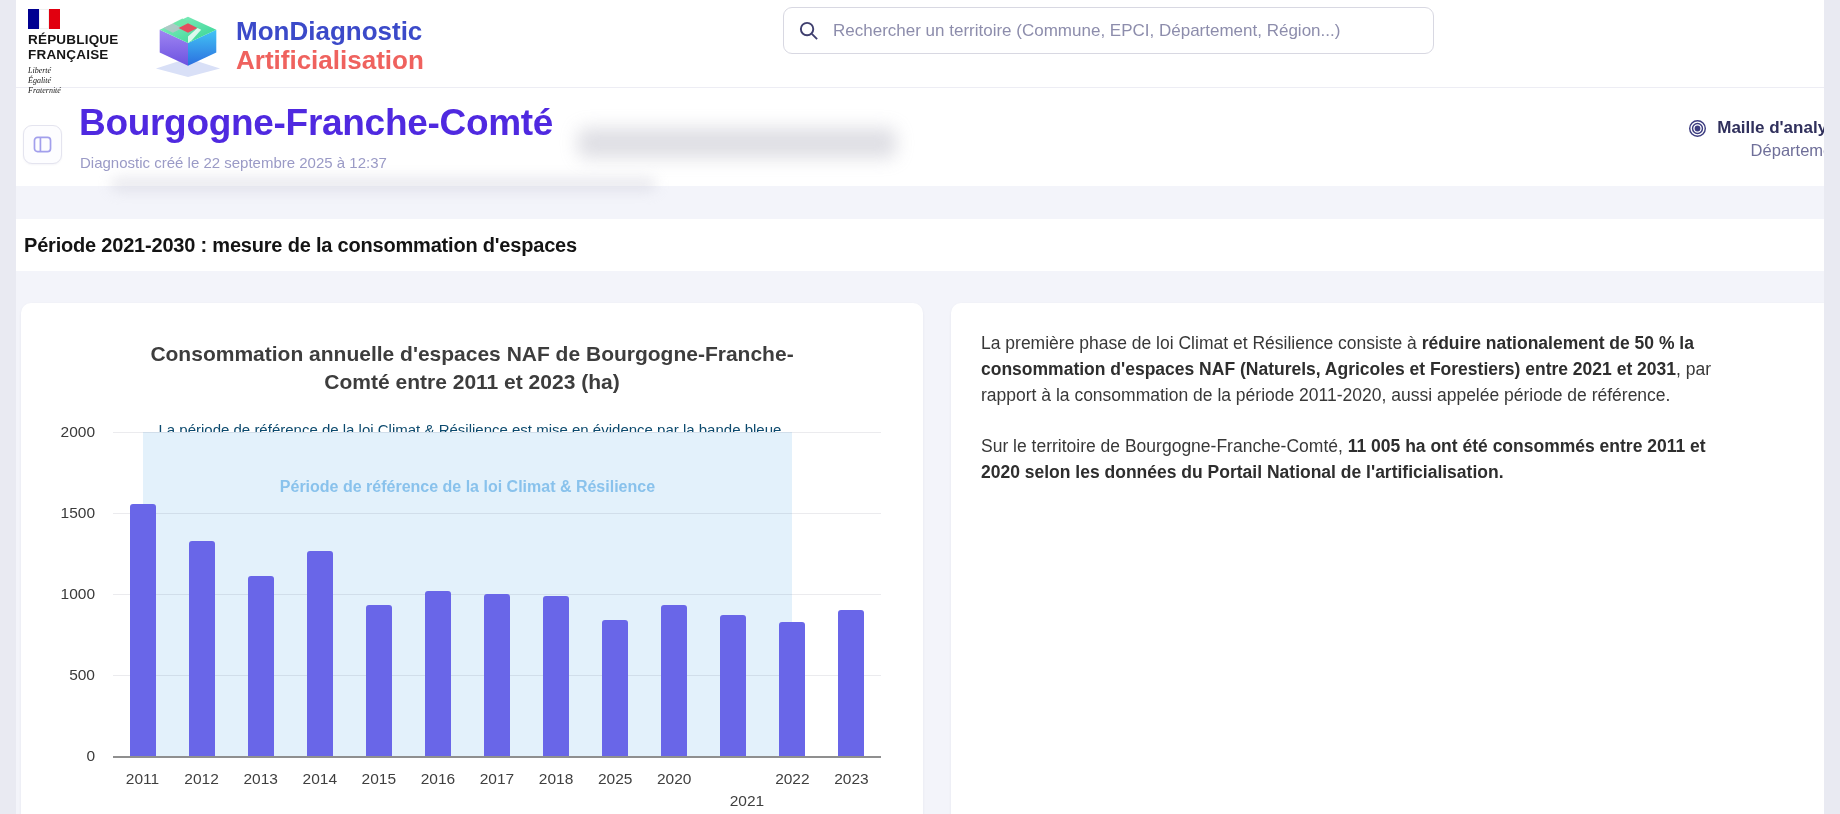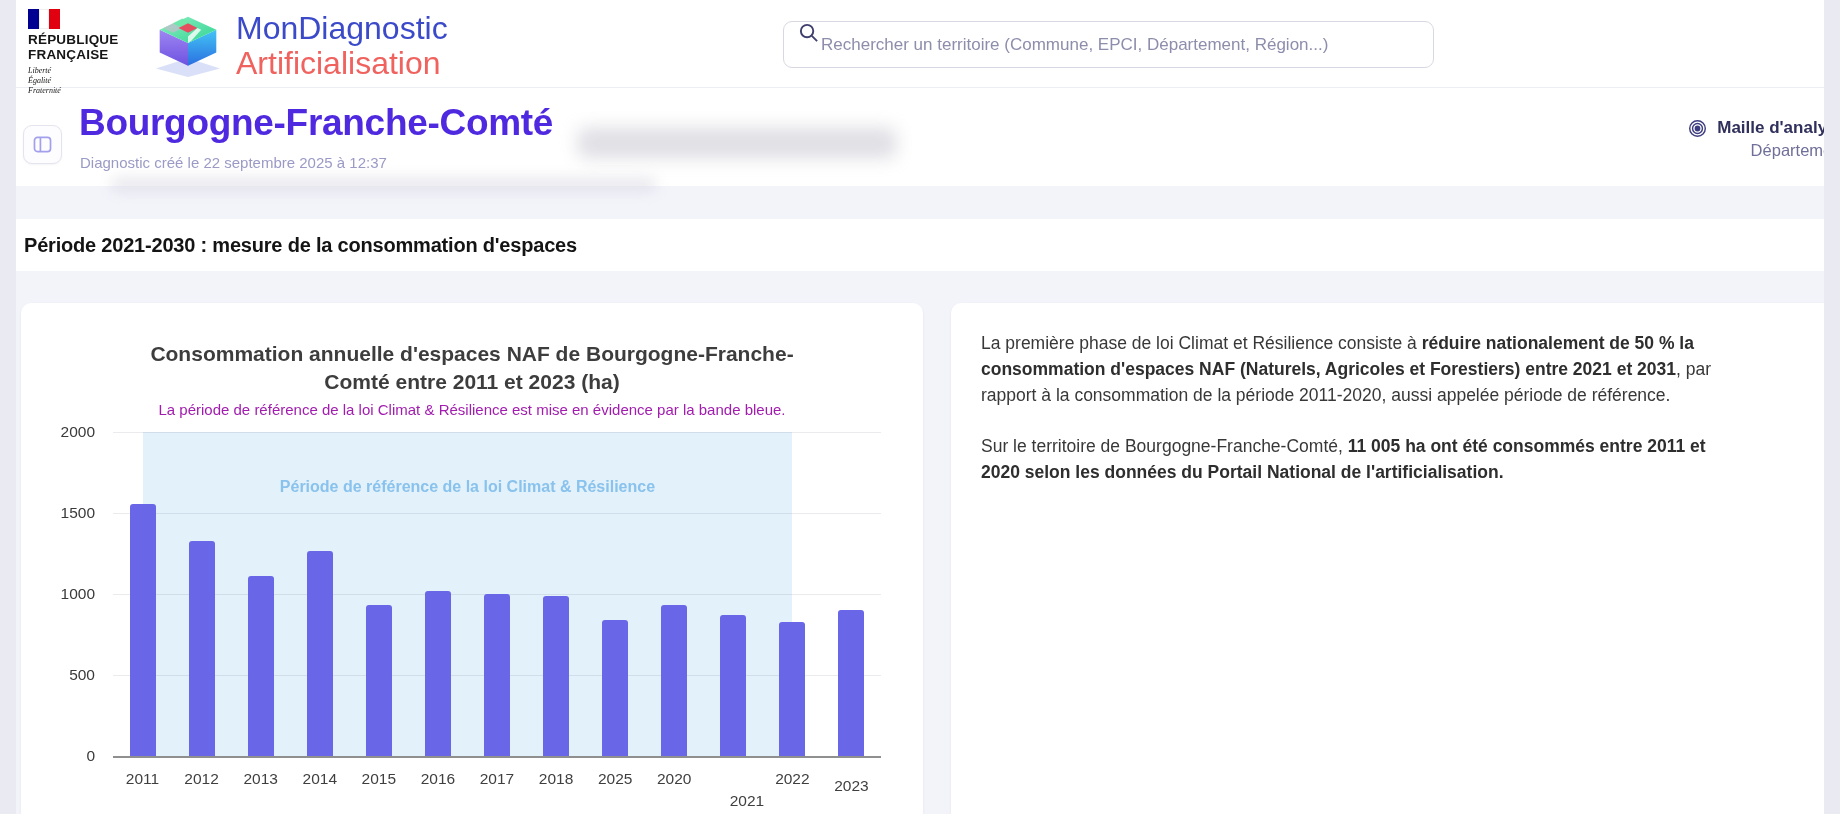--- a/index.html
+++ b/index.html
@@ -16,27 +16,27 @@
   .gov-logo { position:absolute; left:12px; top:9px; }
   .gov-flag { display:flex; width:32px; height:20px; margin-bottom:3px; }
   .gov-flag i { flex:1; }
   .gov-flag i:nth-child(1){ background:#000091; }
   .gov-flag i:nth-child(2){ background:#ffffff; box-shadow:inset 0 0 0 1px #f0f0f0; }
   .gov-flag i:nth-child(3){ background:#E1000F; }
   .gov-name { font-size:13.5px; font-weight:800; color:#161616; line-height:1.12; letter-spacing:.2px; }
   .gov-motto { margin-top:4px; font-family:"Liberation Serif", serif; font-style:italic;
     font-size:8px; color:#161616; line-height:1.25; }
   .brand { position:absolute; left:134px; top:11px; display:flex; align-items:center; gap:10px; }
-  .brand-text { font-size:32px; font-weight:400; line-height:1.1; }
+  .brand-text { font-size:26px; font-weight:700; line-height:1.1; }
   .brand-line1 { color:#3b4ac9; }
   .brand-line2 { color:#ef625e; }
 
-  .search-box { position:absolute; left:767px; top:21px; width:651px; height:47px;
+  .search-box { position:absolute; left:767px; top:7px; width:651px; height:47px;
     background:#fff; border:1px solid #d8d8e2; border-radius:9px;
-    display:flex; padding:0 14px; gap:2px; }
+    display:flex; align-items:center; padding:0 14px; gap:14px; }
   .search-box input { border:none; outline:none; flex:1; font-size:17px;
     font-family:"Liberation Sans", sans-serif; color:#3a3a5c; background:transparent; }
   .search-box input::placeholder { color:#8d8dac; }
 
   .topnav { position:absolute; right:12px; top:0; height:88px; display:flex;
     align-items:center; gap:56px; }
   .nav-link { display:flex; align-items:center; gap:8px; color:#20208f;
     font-size:17.5px; font-weight:700; cursor:pointer; text-decoration:none; }
 
   
@@ -66,21 +66,21 @@
     font-size:20px; font-weight:700; color:#141414; letter-spacing:-.2px; }
 
   
   .card { position:absolute; top:303px; background:#ffffff; border-radius:10px;
     box-shadow:0 1px 3px rgba(25,25,90,.06); }
   .chart-card { left:5px; width:902px; height:560px; }
   .info-card  { left:935px; width:901px; height:560px; padding:28px 30px; }
 
   .chart-title { margin:37px auto 0; width:690px; text-align:center;
     font-size:21px; font-weight:700; color:#3d3d3d; line-height:1.35; }
-  .chart-subtitle { margin:4px auto 0; text-align:center; font-size:15px; color:#a21caf; }
+  .chart-subtitle { margin:24px auto 0; text-align:center; font-size:15px; color:#0c4a6e; }
 
   .plot { position:absolute; left:92px; top:129px; width:768px; height:326px;
     border-bottom:2px solid #8f8f8f; }
   .gridline { position:absolute; left:0; width:100%; height:1px;
     background:rgba(60,60,90,.10); z-index:2; }
   .ref-band { position:absolute; top:0; bottom:0; z-index:1; }
   .band-label { position:absolute; top:9px; text-align:center; font-size:16px;
     font-weight:700; z-index:2;margin-top:37px; }
   .bar { position:absolute; bottom:0; width:26px; border-radius:3px 3px 0 0; z-index:3; cursor:pointer; }
   .ytick { position:absolute; right:100%; margin-right:18px; width:60px; text-align:right;
@@ -227,21 +227,21 @@
         <div class="xtick" style="left: 443.077px;">2018</div>
         <div class="bar" style="left: 489.154px; height: 136.08px; background: rgb(105, 102, 232);"></div>
         <div class="xtick" style="left: 502.154px;">2025</div>
         <div class="bar" style="left: 548.231px; height: 150.66px; background: rgb(105, 102, 232);"></div>
         <div class="xtick" style="left: 561.231px;">2020</div>
         <div class="bar" style="left: 607.308px; height: 140.94px; background: rgb(105, 102, 232);"></div>
         <div class="xtick" style="left: 634px; margin-top: 22px;">2021</div>
         <div class="bar" style="left: 666.385px; height: 133.65px; background: rgb(105, 102, 232);"></div>
         <div class="xtick" style="left: 679.385px;">2022</div>
         <div class="bar" style="left: 725.462px; height: 145.8px; background: rgb(105, 102, 232);"></div>
-        <div class="xtick" style="left: 738.462px; margin-top: 7px;">2023</div>
+        <div class="xtick" style="left: 738.462px;">2023</div>
       </div>
   </div>
 
   <div class="card info-card">
     <div>
         <p class="info-p"><span>La première phase de loi Climat et Résilience consiste à </span><b>réduire nationalement de 50 % la consommation d'espaces NAF (Naturels, Agricoles et Forestiers) entre 2021 et 2031</b><span>, par rapport à la consommation de la période 2011-2020, aussi appelée période de référence.</span></p>
         <p class="info-p"><span>Sur le territoire de Bourgogne-Franche-Comté, </span><b>11 005 ha ont été consommés entre 2011 et 2020 selon les données du Portail National de l'artificialisation.</b></p>
       </div>
   </div>
 

